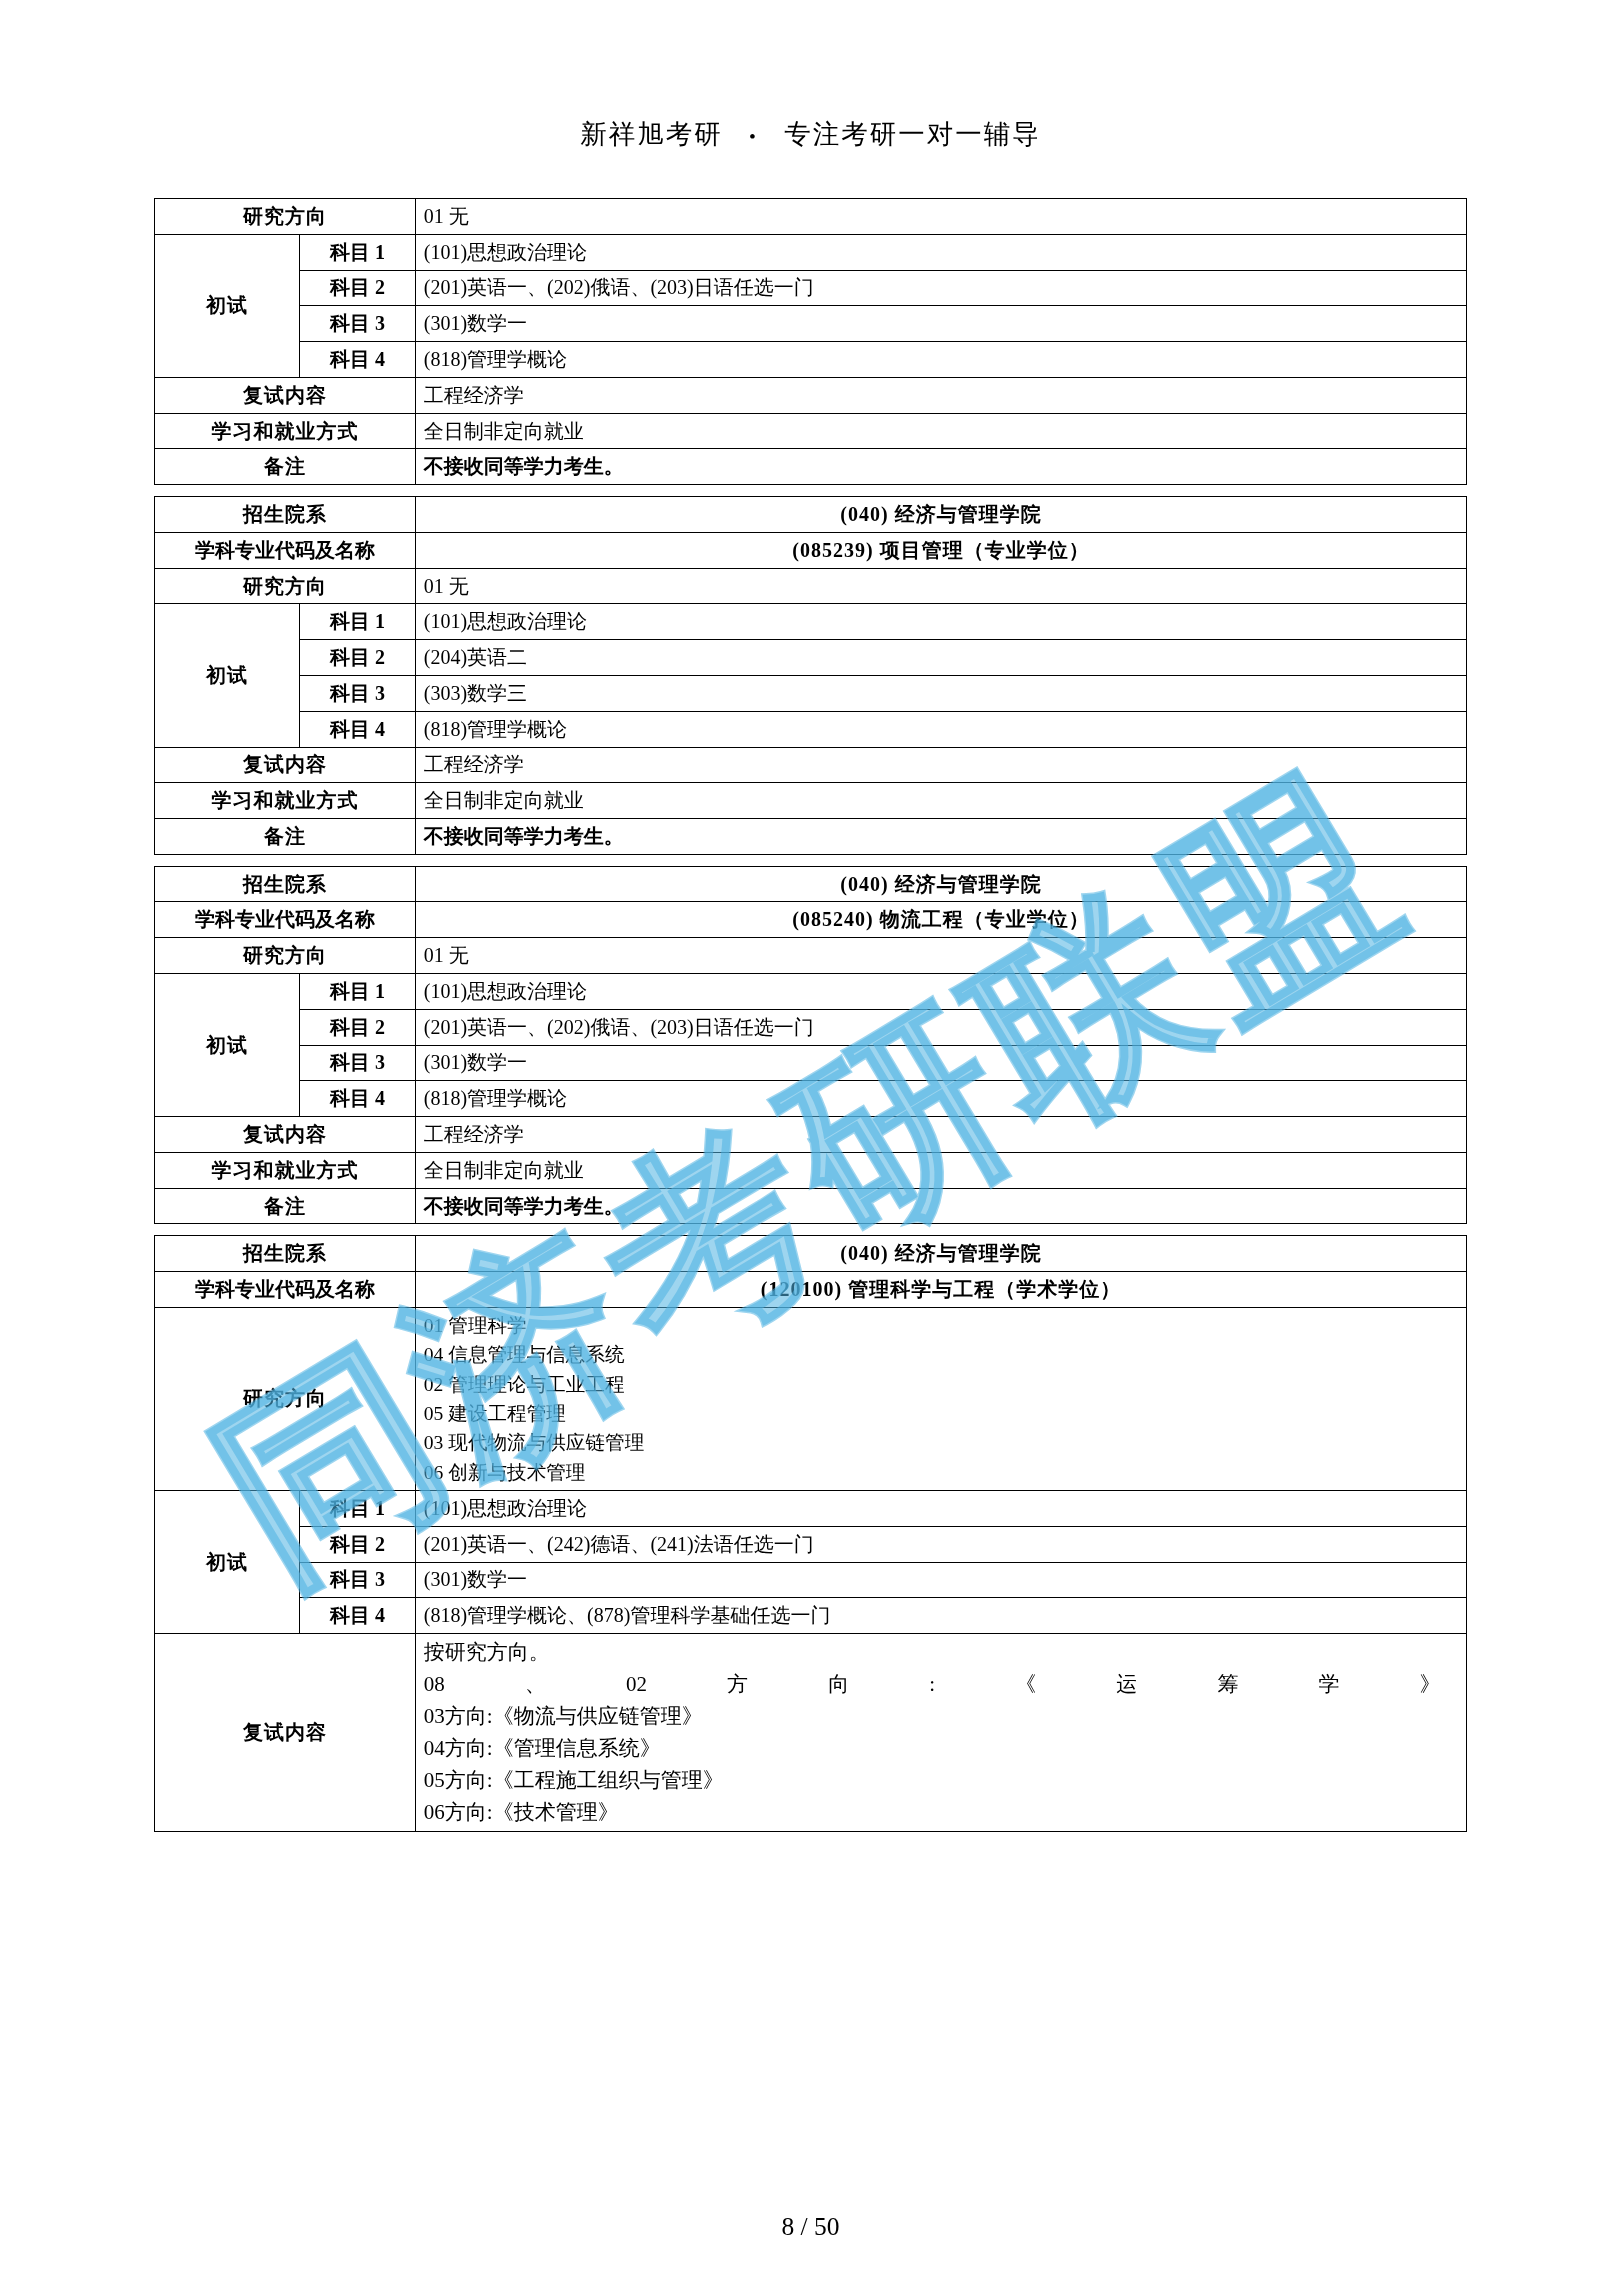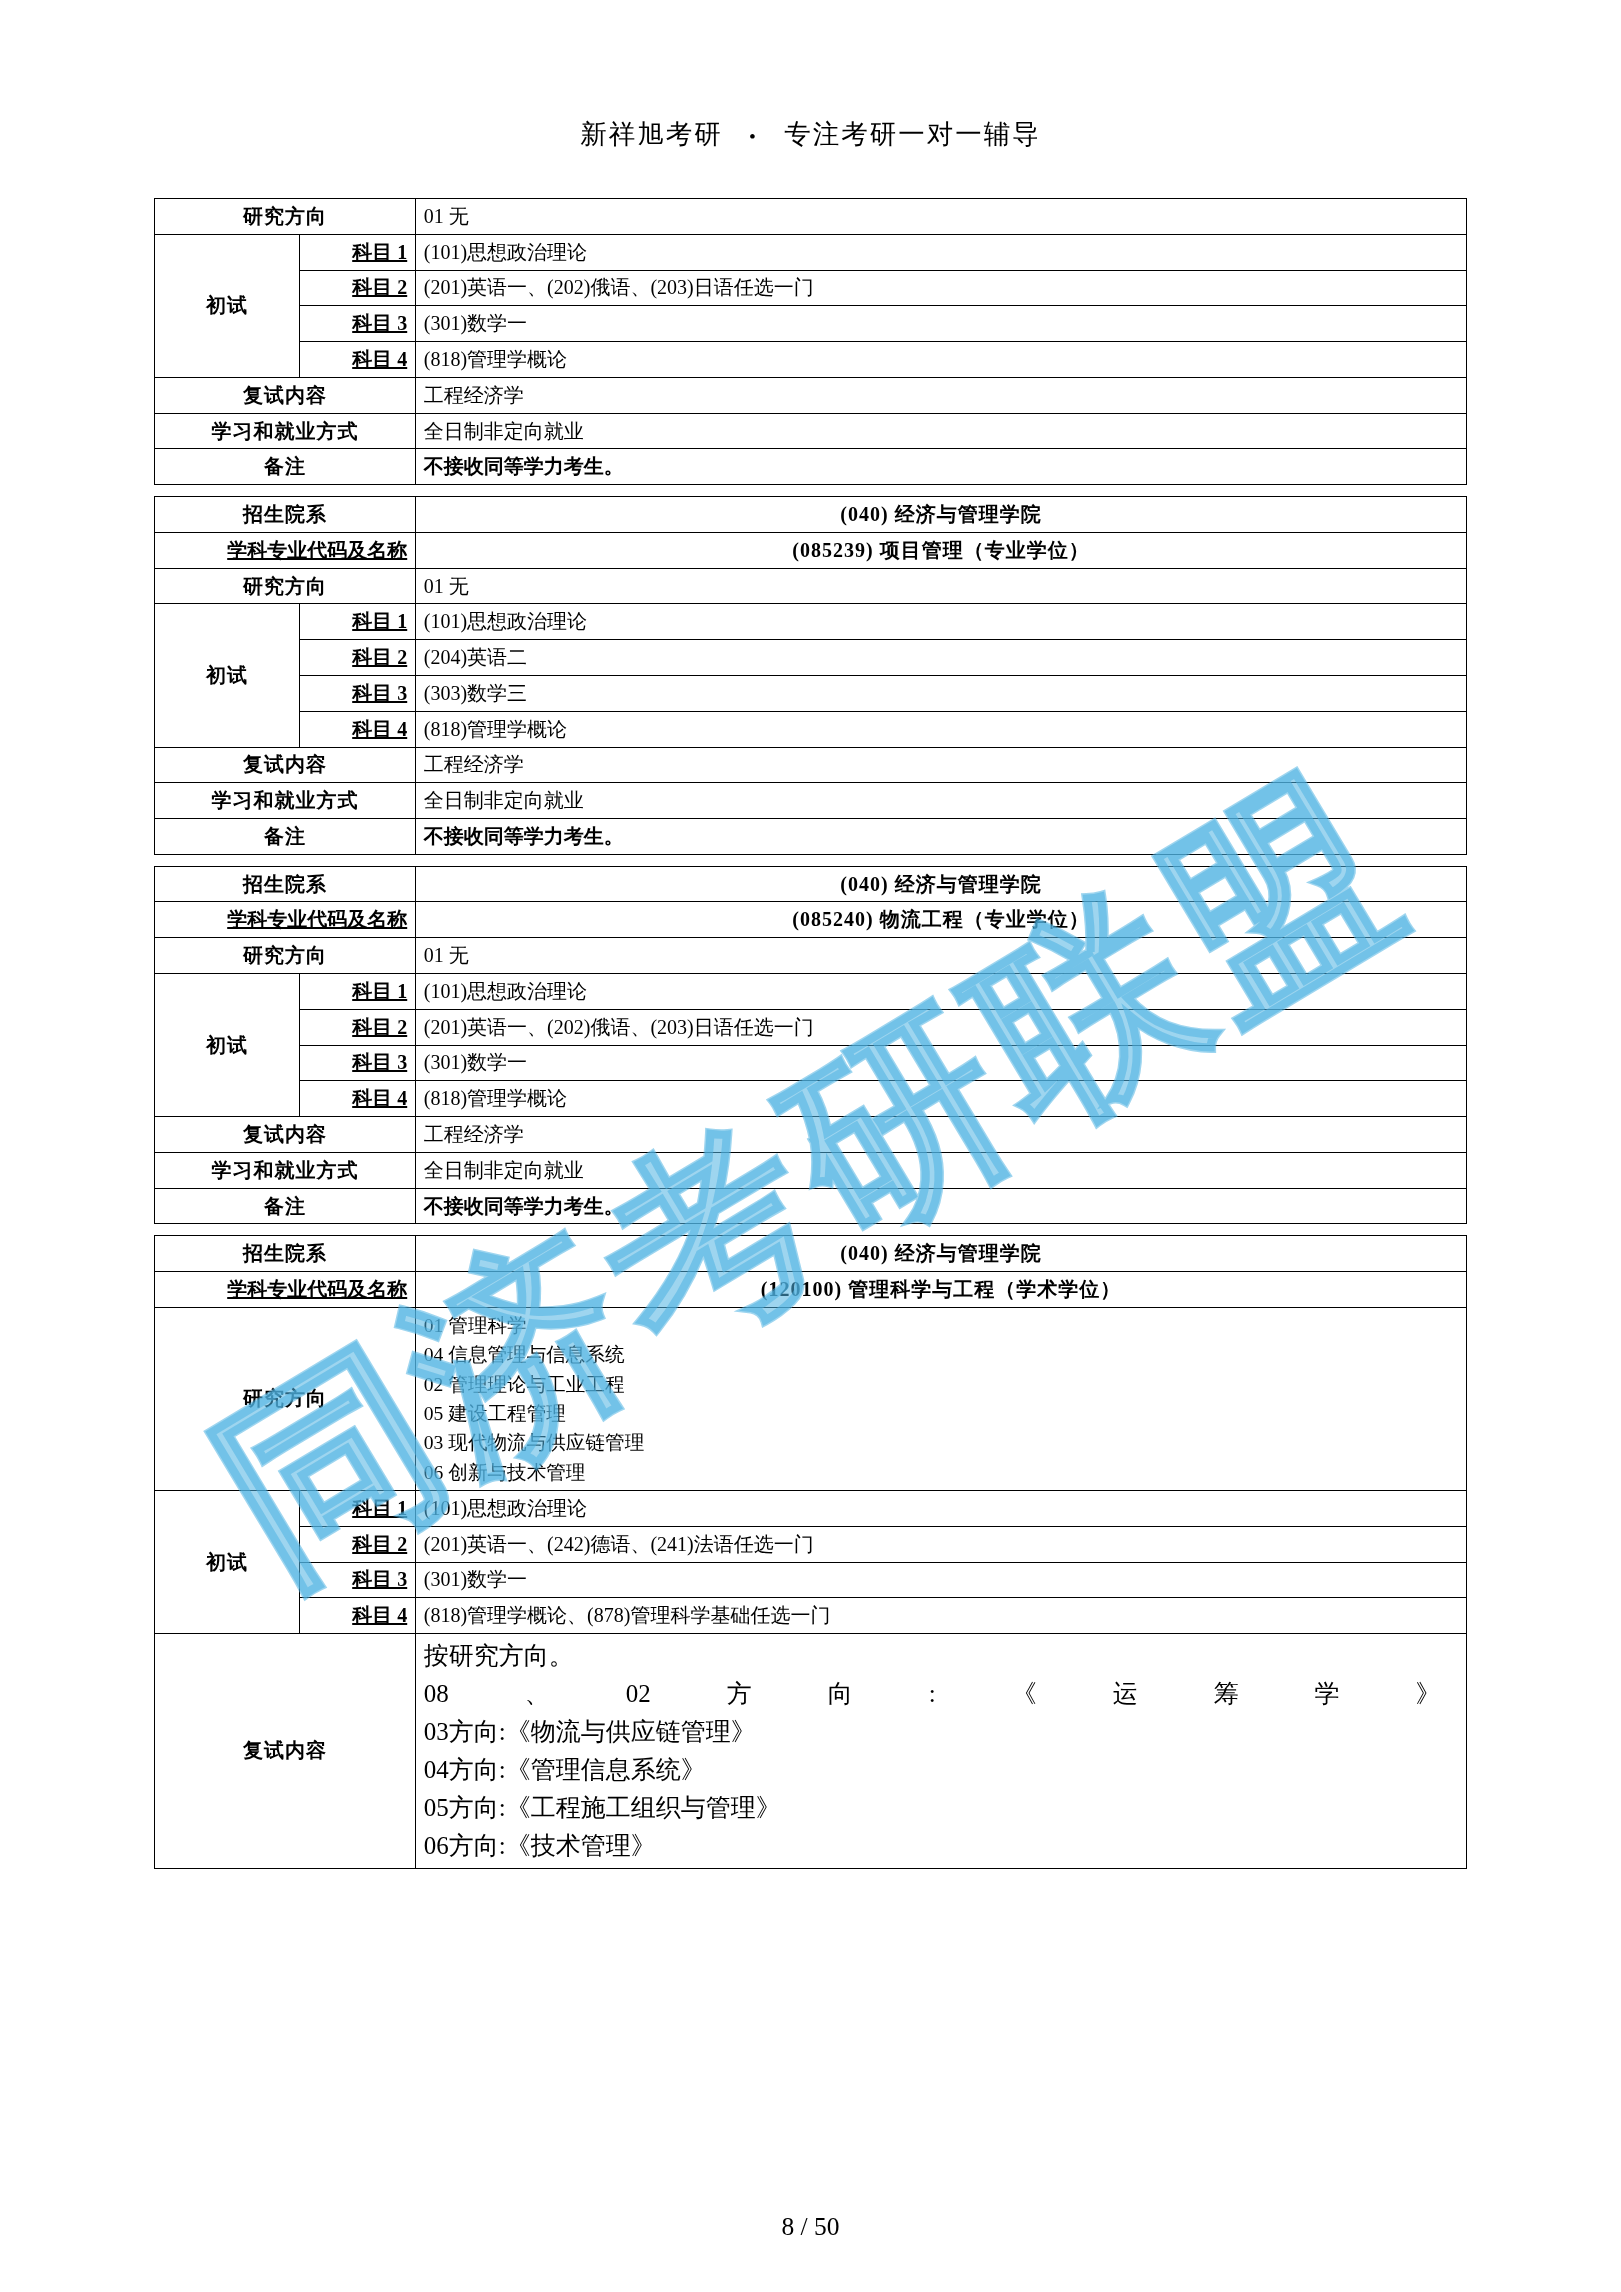--- a/index.html
+++ b/index.html
@@ -59,26 +59,25 @@
     height: 10.8px;
   }
   td.lbl {
     text-align: center;
     font-weight: bold;
     font-size: 20.6px;
     letter-spacing: 1px;
     white-space: nowrap;
   }
   td.lbl-sm {
-    text-align: right;
+    text-align: center;
     font-weight: bold;
     font-size: 18px;
     letter-spacing: 0px;
     white-space: nowrap;
-    text-decoration: underline;
   }
   td.val {
     text-align: left;
     font-size: 19.6px;
   }
   td.val-bold {
     text-align: left;
     font-size: 20.6px;
     font-weight: bold;
   }
@@ -96,21 +95,21 @@
     flex-direction: column;
   }
   .dirs .d {
     width: 50%;
     font-size: 19.6px;
     line-height: 1.5;
     box-sizing: border-box;
     padding-right: 9.8px;
   }
   .fushi-lines div {
-    font-size: 25px;
+    font-size: 21px;
     line-height: 1.52;
   }
   .justify-line {
     display: flex;
     justify-content: space-between;
     font-size: 19.6px;
     padding-right: 17.6px;
   }
   .footer {
     position: absolute;

